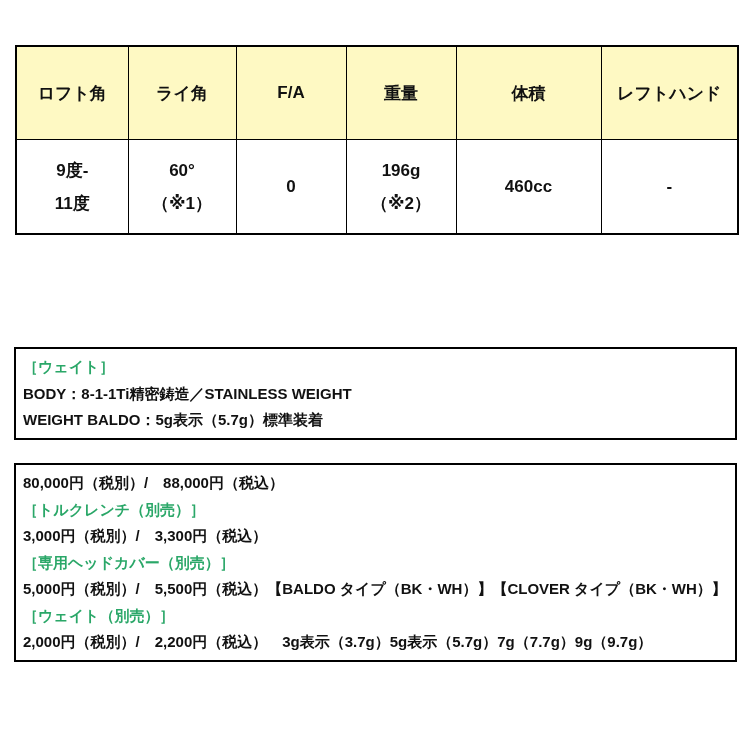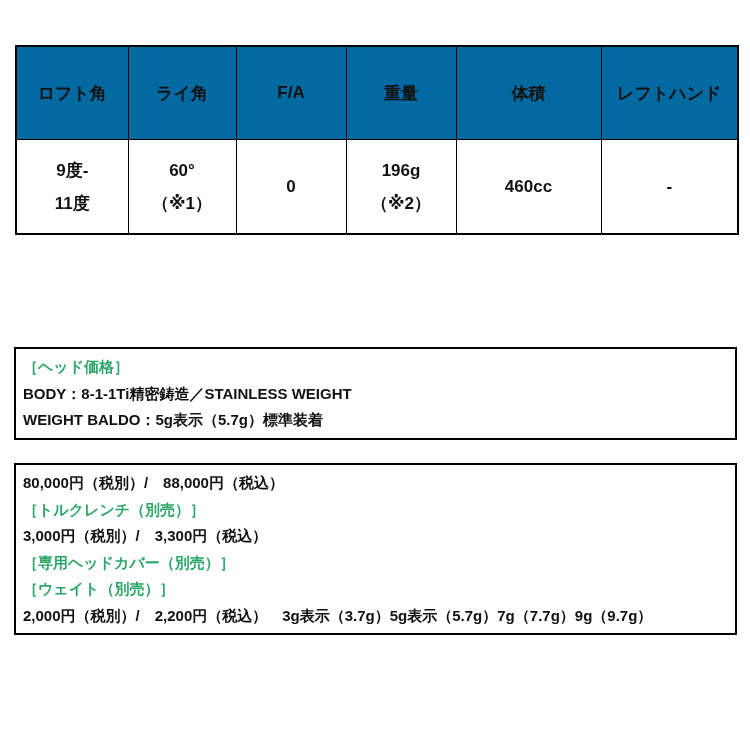--- a/index.html
+++ b/index.html
@@ -22,21 +22,21 @@
     width: 722px;
     border-collapse: collapse;
     table-layout: fixed;
   }
   table.spec, table.spec th, table.spec td {
     border: 1px solid #000000;
   }
   table.spec { border: 2px solid #000000; }
   table.spec th {
     height: 92px;
-    background: #0369a1;
+    background: #fef9c3;
     font-size: 17px;
     font-weight: bold;
     text-align: center;
     vertical-align: middle;
     padding: 0 0;
   }
   table.spec td {
     height: 93px;
     background: #ffffff;
     font-size: 17px;
@@ -124,30 +124,31 @@
         </td>
         <td>
           <div>-</div>
         </td>
       </tr>
     </tbody>
   </table>
 
 
   <div class="infobox box-materials">
-    <div class="green-label">［ヘッド価格］</div>
+    <div class="green-label">［ウェイト］</div>
     <div>BODY：8-1-1Ti精密鋳造／STAINLESS WEIGHT</div>
     <div>WEIGHT BALDO：5g表示（5.7g）標準装着</div>
   </div>
 
   <div class="infobox box-prices">
     <div>80,000円（税別）/　88,000円（税込）</div>
 
     <div class="green-label">［トルクレンチ（別売）］</div>
     <div>3,000円（税別）/　3,300円（税込）</div>
 
     <div class="green-label">［専用ヘッドカバー（別売）］</div>
+    <div>5,000円（税別）/　5,500円（税込）【BALDO タイプ（BK・WH）】【CLOVER タイプ（BK・WH）】</div>
 
     <div class="green-label">［ウェイト（別売）］</div>
     <div>2,000円（税別）/　2,200円（税込）　3g表示（3.7g）5g表示（5.7g）7g（7.7g）9g（9.7g）</div>
   </div>
 
 </div>
 
 </body></html>

